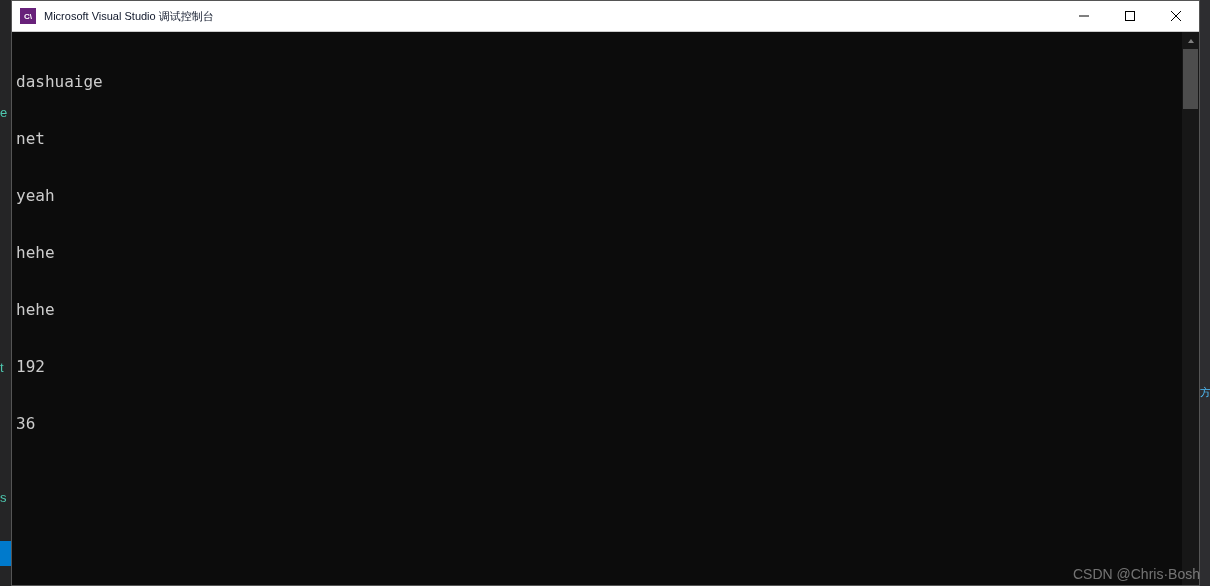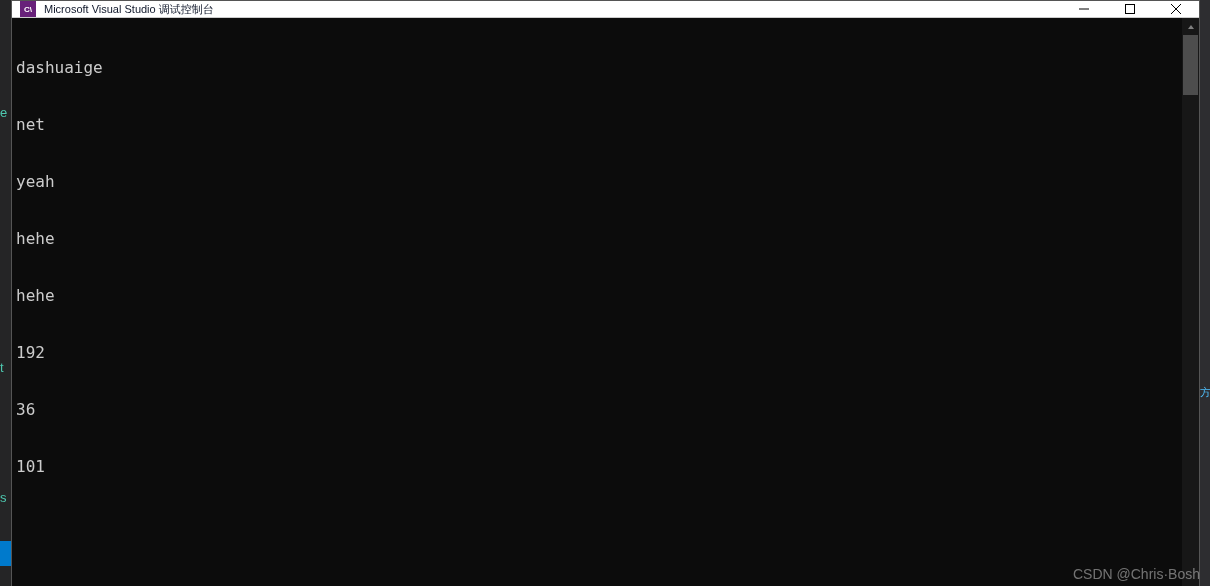--- a/index.html
+++ b/index.html
@@ -199,21 +199,20 @@
   </div>
   <div class="console-body">
     <div class="console-content">
       <span class="console-line">dashuaige</span>
       <span class="console-line">net</span>
       <span class="console-line">yeah</span>
       <span class="console-line">hehe</span>
       <span class="console-line">hehe</span>
       <span class="console-line">192</span>
       <span class="console-line">36</span>
-      <span class="console-line">101</span>
       <span class="console-line"></span>
       
       
       
     </div>
     <div class="scrollbar-v">
       <div class="scrollbar-arrow">
         <svg width="8" height="8" viewBox="0 0 8 8">
             <path d="M4 2 L7 6 L1 6 Z" fill="#808080"></path>
           </svg>

